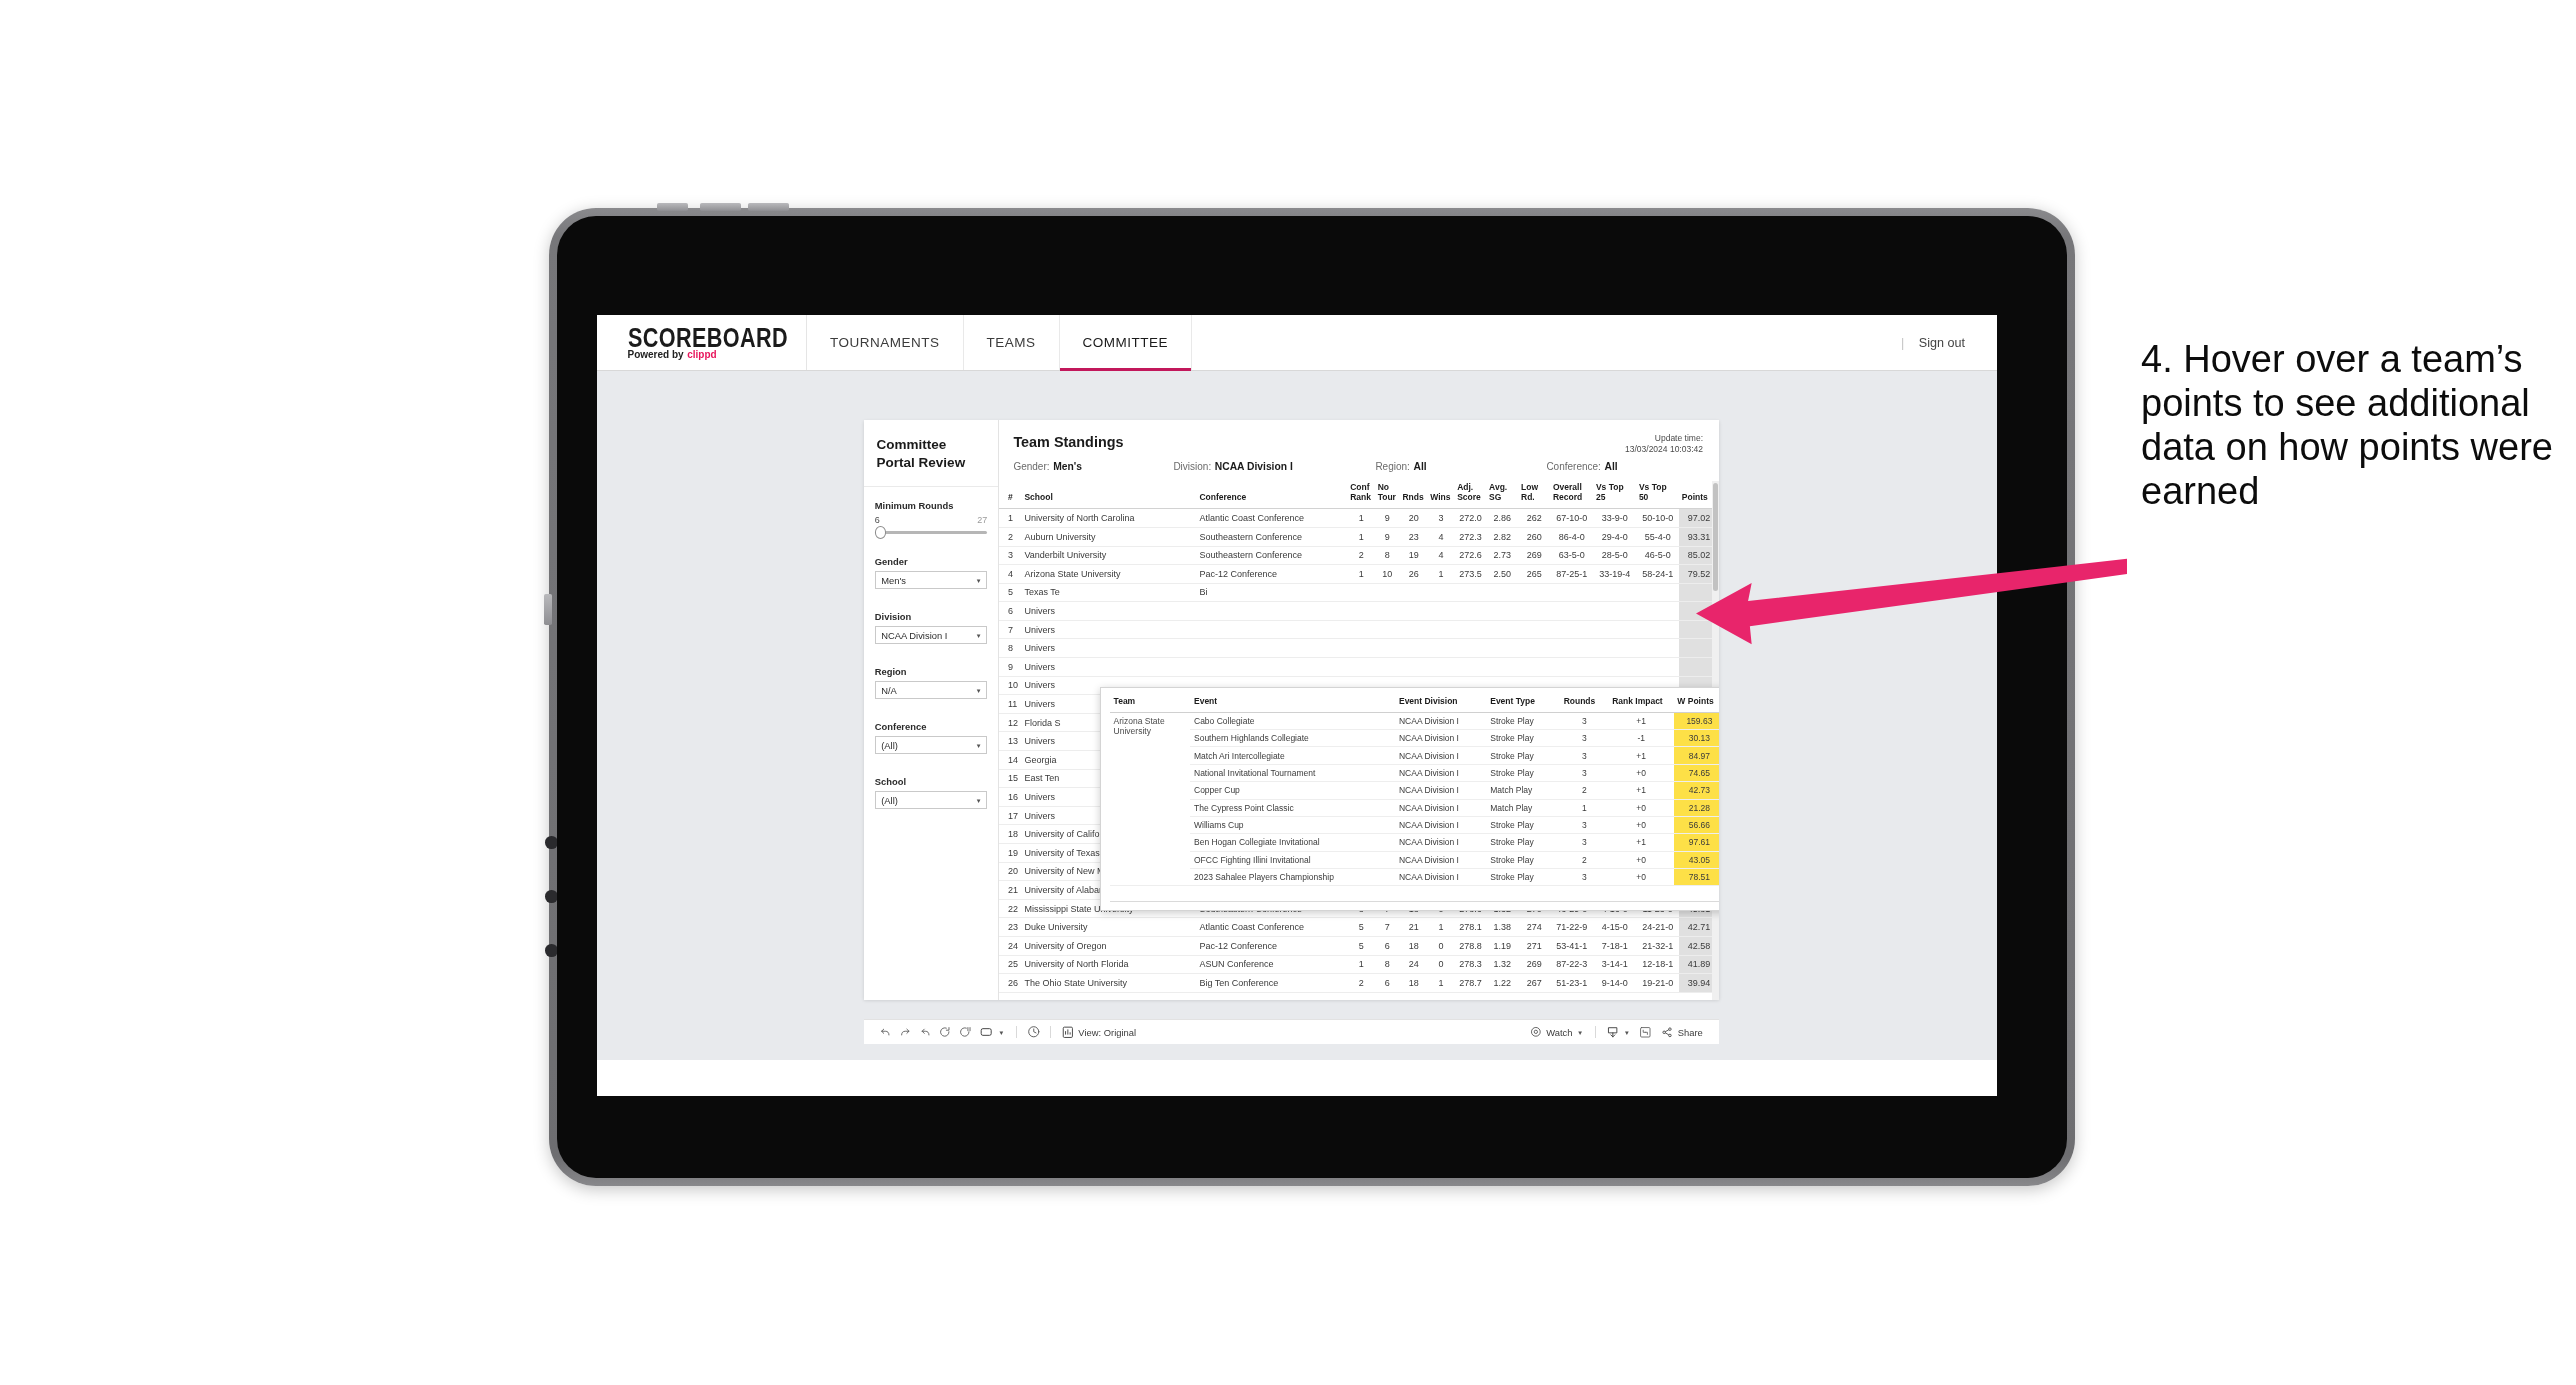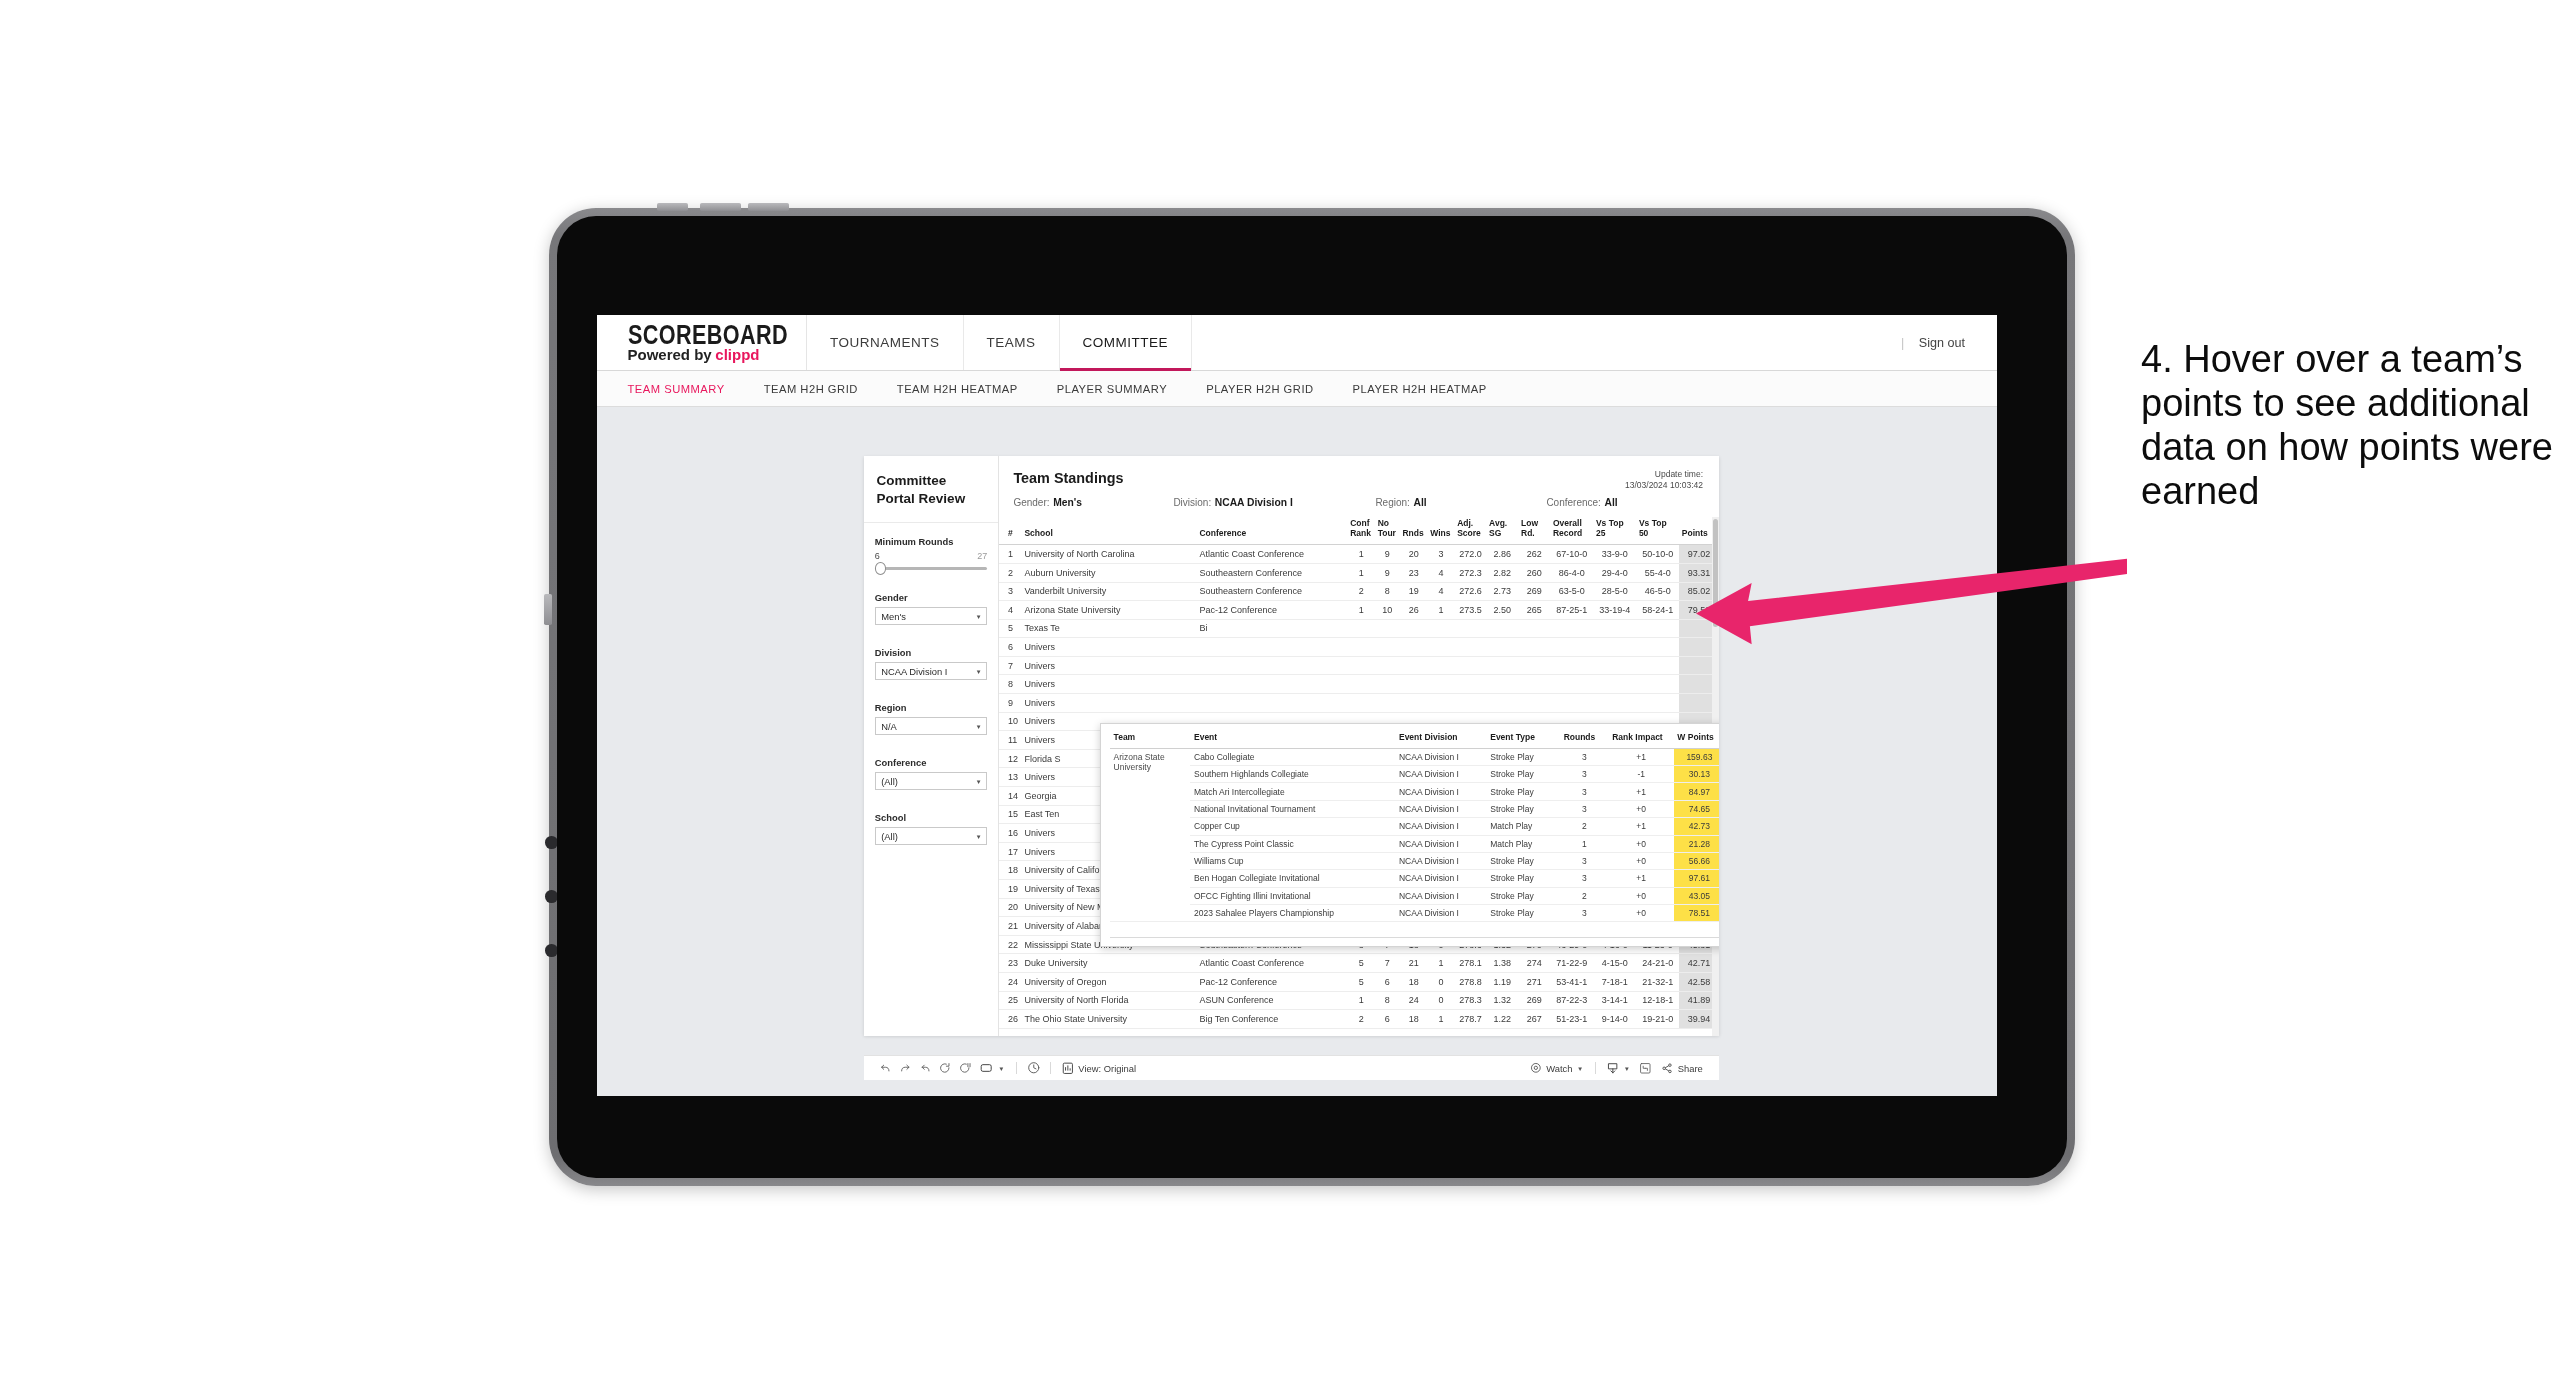--- a/index.html
+++ b/index.html
@@ -68,21 +68,21 @@
     font-weight: 700;
     font-size: 23px;
     letter-spacing: 0.4px;
     color: #1b1b1b;
     transform: scaleY(1.22) scaleX(0.94);
     transform-origin: left center;
     line-height: 1;
   }
   #brand-sub {
     margin-top: 0;
-    font-size: 15px; font-weight: 700; color: #222;
+    font-size: 10px; font-weight: 700; color: #222;
     display: flex; gap: 3.6px; align-items: baseline;
   }
   #brand-sub-accent { color: #e8175d; font-weight: 800; }
 
   .nav-tab {
     display: flex; align-items: center;
     padding: 0 23px;
     font-size: 13.5px; letter-spacing: 0.5px;
     color: #3c3c3c;
     border-right: 0.9px solid #e9e9e9;
@@ -316,28 +316,20 @@
         </div>
 
         <div id="nav-spacer"></div>
 
         <div id="signout-wrap">
           <span id="signout-divider">|</span>
           <span id="signout-link">Sign out</span>
         </div>
       </div>
 
-      <div id="sub-nav">
-        <div class="sub-tab active">TEAM SUMMARY</div>
-        <div class="sub-tab">TEAM H2H GRID</div>
-        <div class="sub-tab">TEAM H2H HEATMAP</div>
-        <div class="sub-tab">PLAYER SUMMARY</div>
-        <div class="sub-tab">PLAYER H2H GRID</div>
-        <div class="sub-tab">PLAYER H2H HEATMAP</div>
-      </div>
 
       <div id="viz-canvas">
         <div id="viz-sheet">
 
           <div id="filter-panel">
             <div id="portal-title">
               <div>Committee</div>
               <div>Portal Review</div>
             </div>
 

